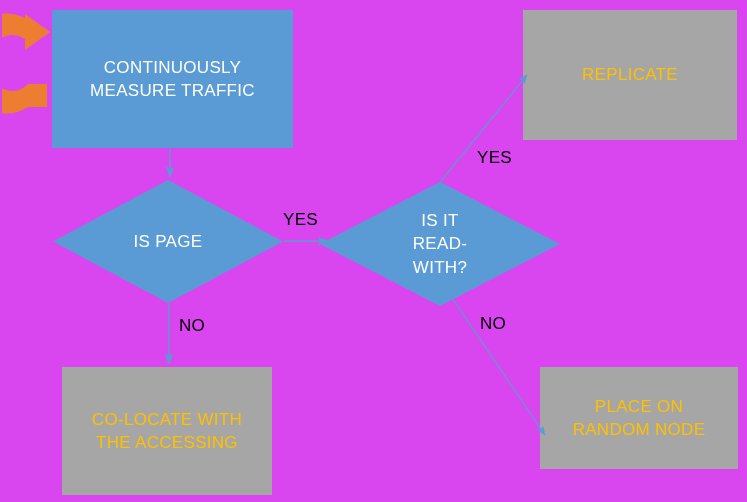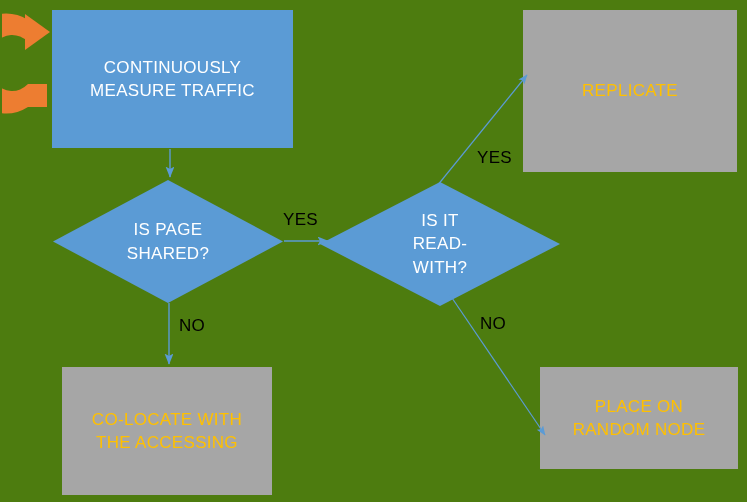--- a/index.html
+++ b/index.html
@@ -7,21 +7,21 @@
     padding: 0;
     background: #ffffff;
   }
   body {
     font-family: "Liberation Sans", sans-serif;
   }
   #canvas {
     position: relative;
     width: 747px;
     height: 502px;
-    background: #4d7c0f;
+    background: #d946ef;
     overflow: hidden;
   }
   .node {
     position: absolute;
     display: flex;
     align-items: center;
     justify-content: center;
     text-align: center;
     box-sizing: border-box;
   }
@@ -105,31 +105,30 @@
     <line x1="450" y1="295" x2="545" y2="435" stroke="#5B9BD5" stroke-width="1.2" marker-end="url(#arrowBlue)"></line>
   </svg>
 
   <div class="node process-box" style="left:52px; top:10px; width:241px; height:138px;">
     <div>
       <div>CONTINUOUSLY</div>
       <div>MEASURE TRAFFIC</div>
     </div>
   </div>
 
-  <div class="node terminal-box" style="left:523px; top:10px; width:214px; height:162px;">
+  <div class="node terminal-box" style="left:523px; top:10px; width:214px; height:130px;">
     <div>
       <div>REPLICATE</div>
     </div>
   </div>
 
   <div class="node decision" style="left:53px; top:180px; width:230px; height:123px;">
     <div class="diamond-shape"></div>
     <div class="decision-label">
       <div>IS PAGE</div>
-      <div>SHARED?</div>
     </div>
   </div>
 
   <div class="node decision" style="left:320px; top:182px; width:240px; height:124px;text-align:center;">
     <div class="diamond-shape"></div>
     <div class="decision-label">
       <div>IS IT</div>
       <div>READ-</div>
       <div>WITH?</div>
     </div>

